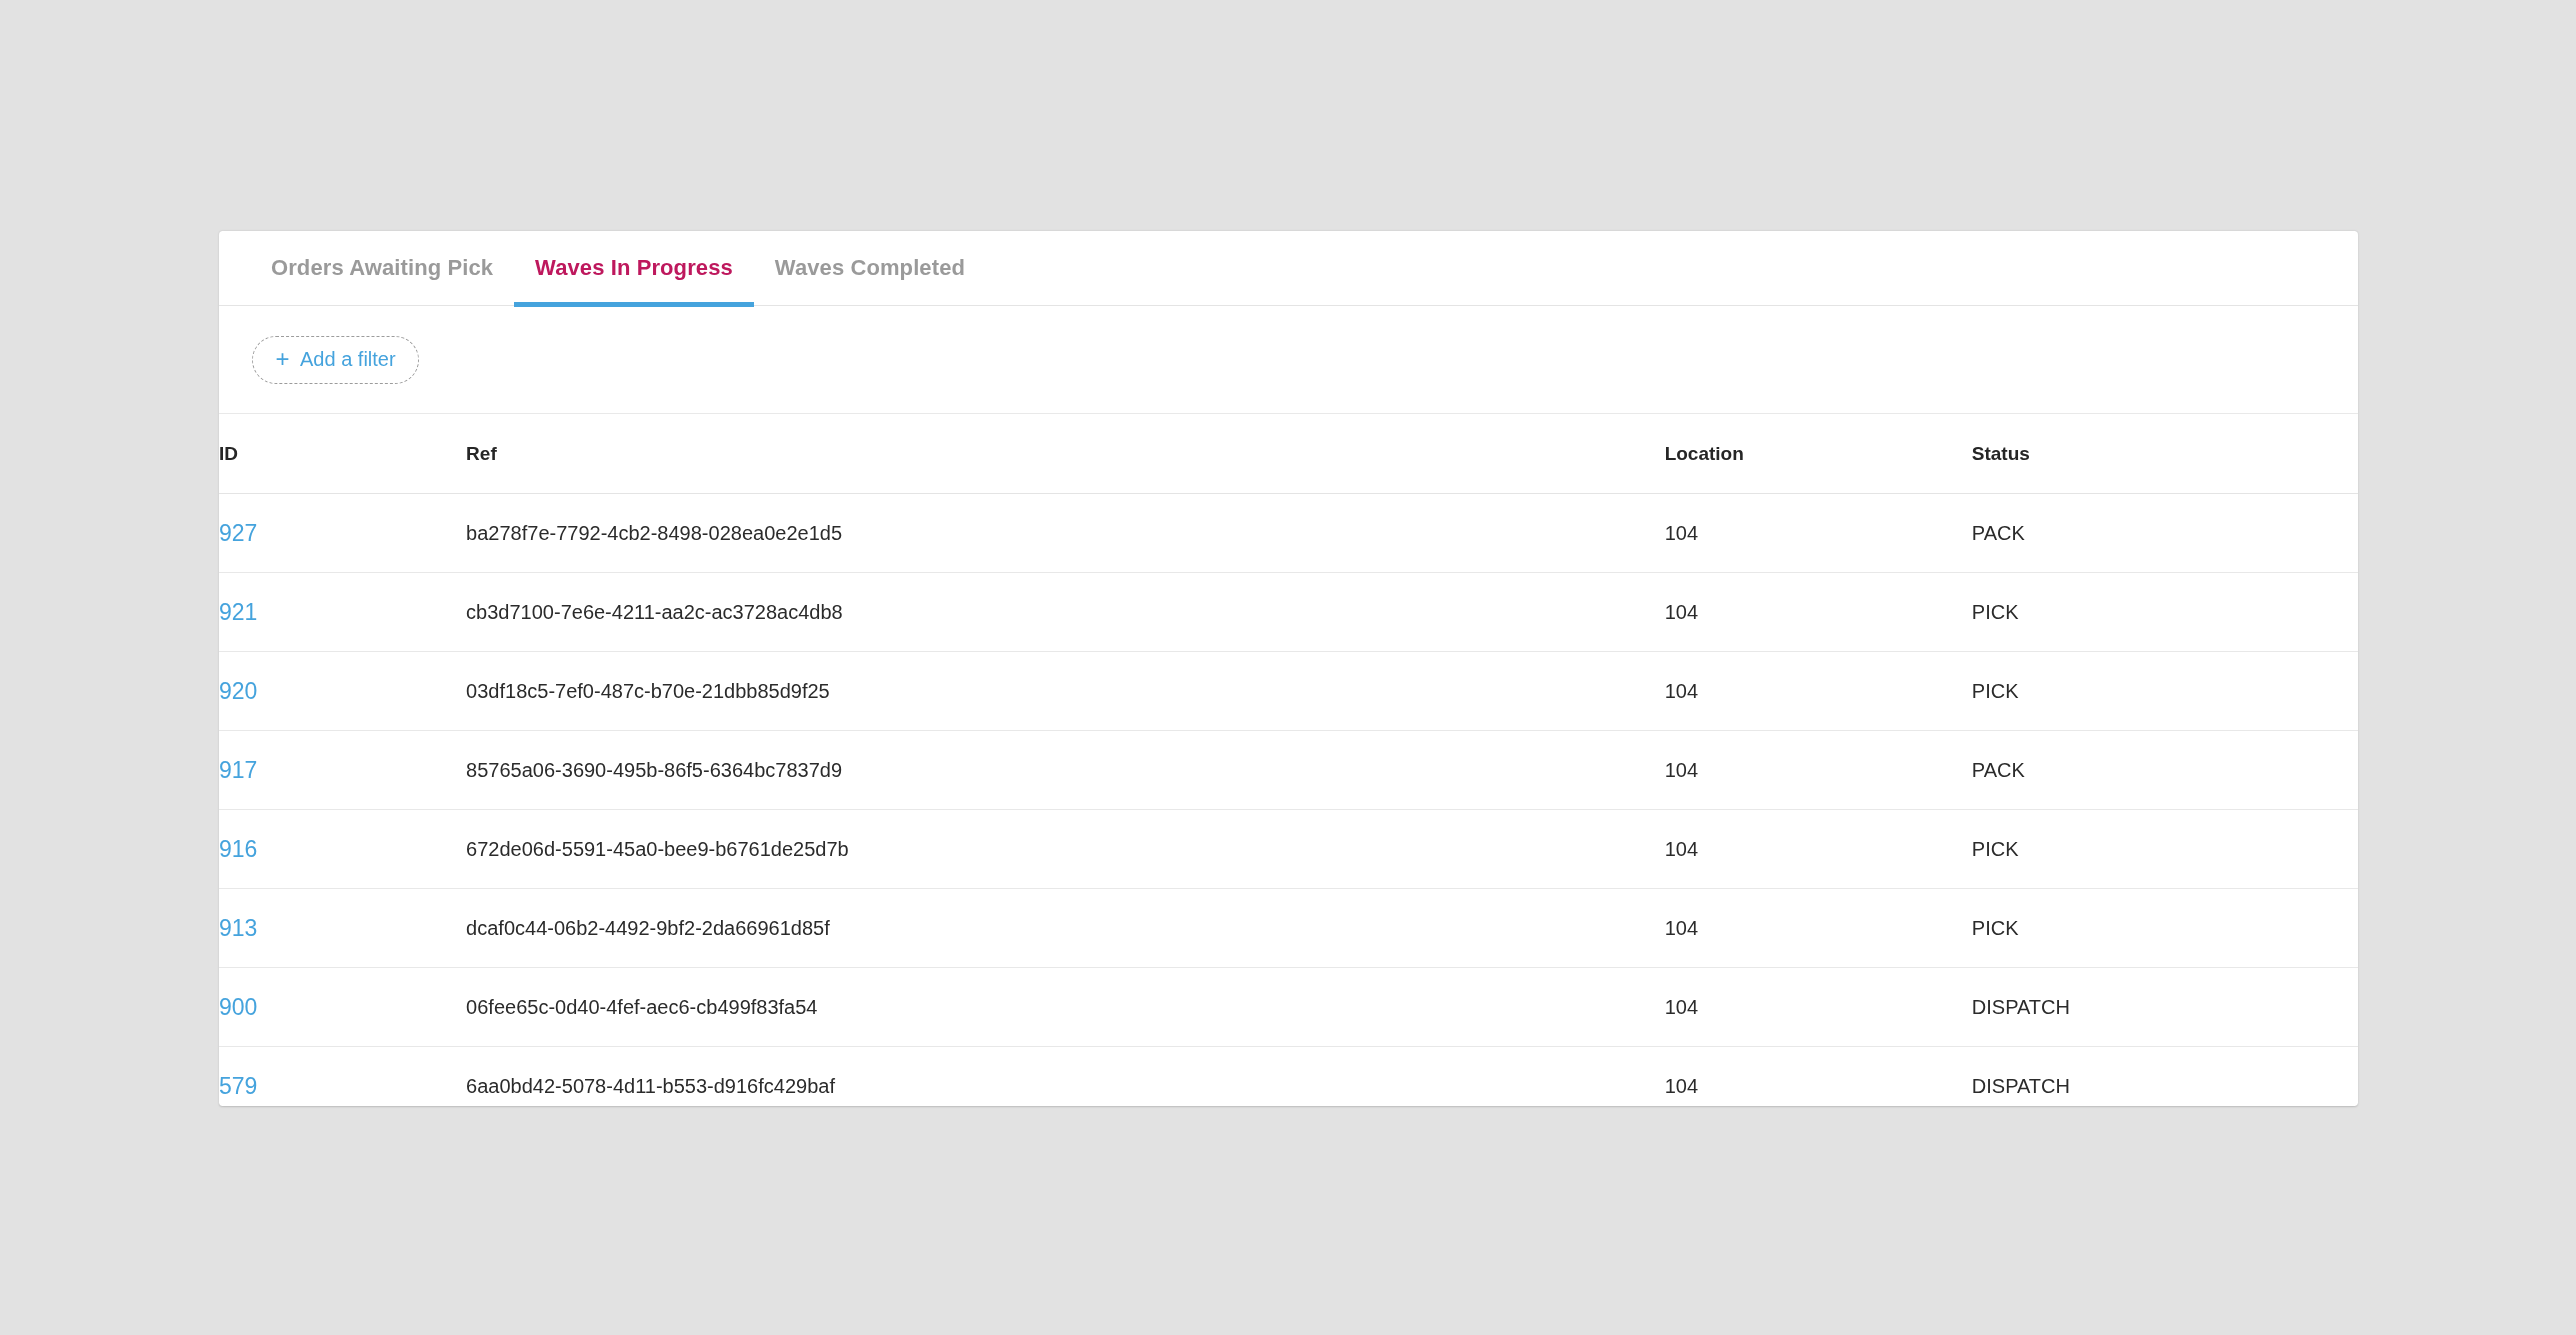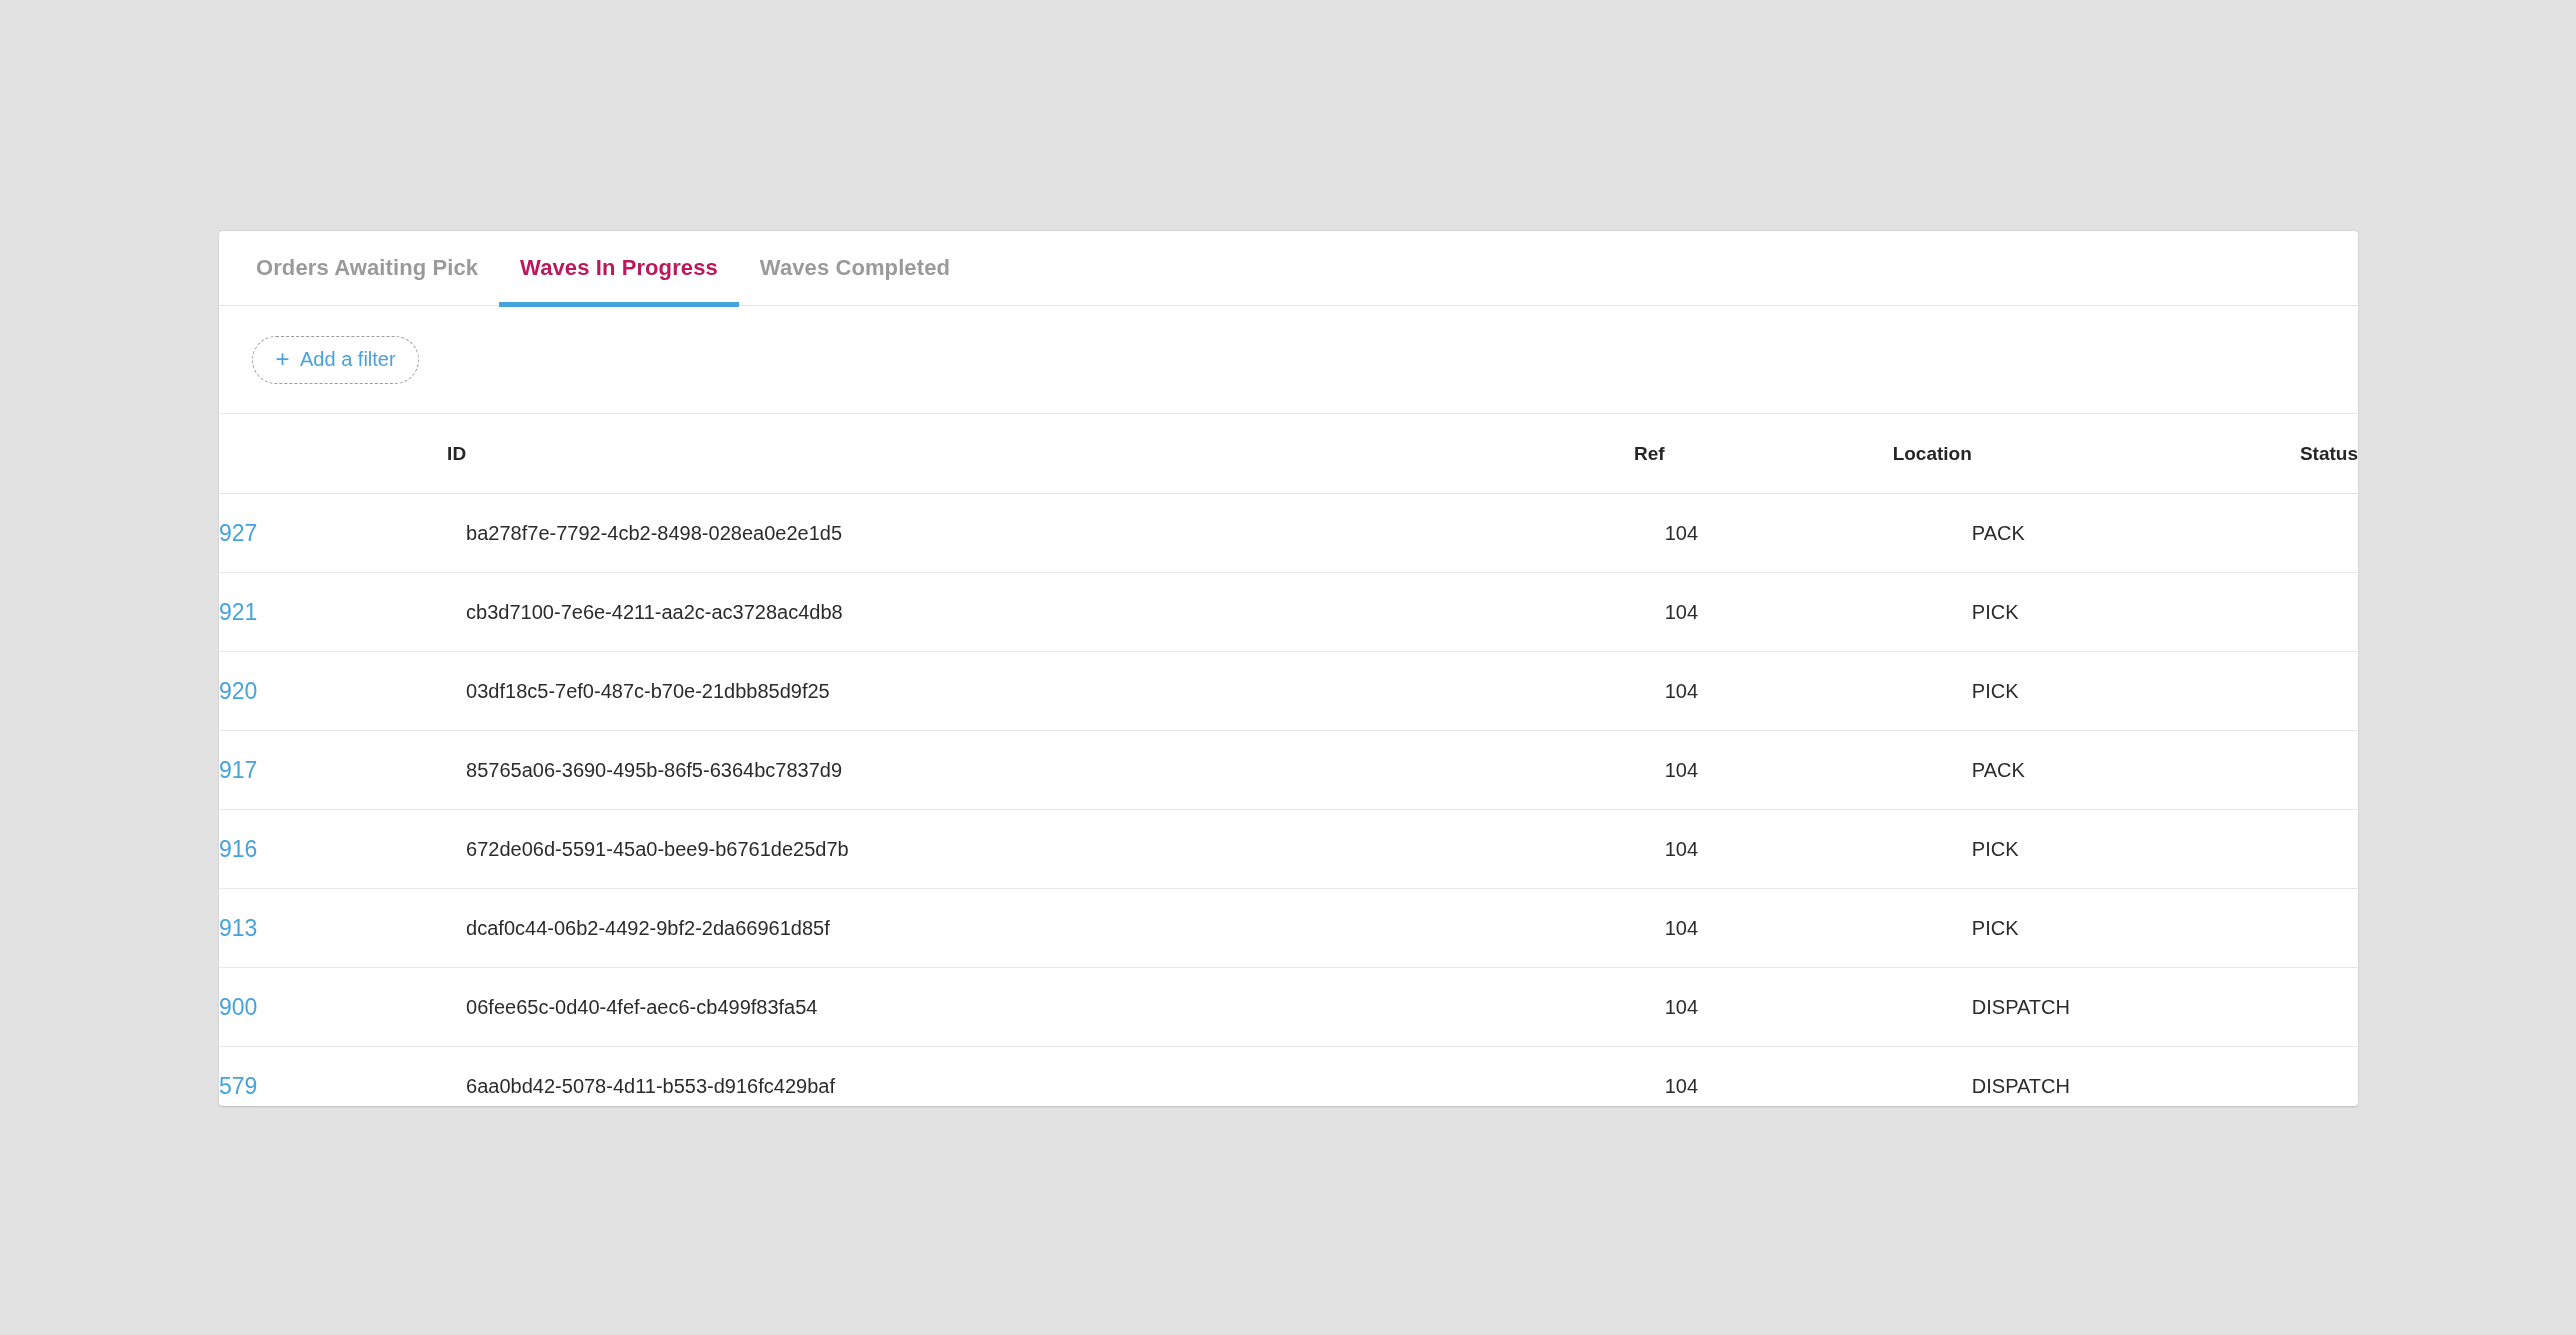--- a/index.html
+++ b/index.html
@@ -32,21 +32,21 @@
     box-shadow: 0 0.7px 2.2px rgba(0,0,0,0.12), 0 0.7px 1.5px rgba(0,0,0,0.06);
     overflow: hidden;
     box-sizing: border-box;
   }
 
   
   .tabbar {
     position: relative;
     height: 75px;
     border-bottom: 1.5px solid #e4e4e4;
-    padding-left: 16px;
+    padding-left: 31px;
     box-sizing: border-box;
     display: flex;
     align-items: stretch;
   }
   .tab {
     position: relative;
     display: flex;
     align-items: center;
     padding: 0 21px;
     font-size: 22px;
@@ -110,21 +110,21 @@
     table-layout: fixed;
   }
   .table col.c-id  { width: 247px; }
   .table col.c-ref { width: 1198px; }
   .table col.c-loc { width: 307px; }
   .table col.c-sts { width: 386px; }
 
   .table thead th {
     height: 79px;
     padding: 0;
-    text-align: right;
+    text-align: left;
     font-size: 19px;
     font-weight: 700;
     color: #262626;
     border-bottom: 1.5px solid #e4e4e4;
     vertical-align: middle;
   }
   .table tbody td {
     height: 78px;
     padding: 0;
     text-align: left;

